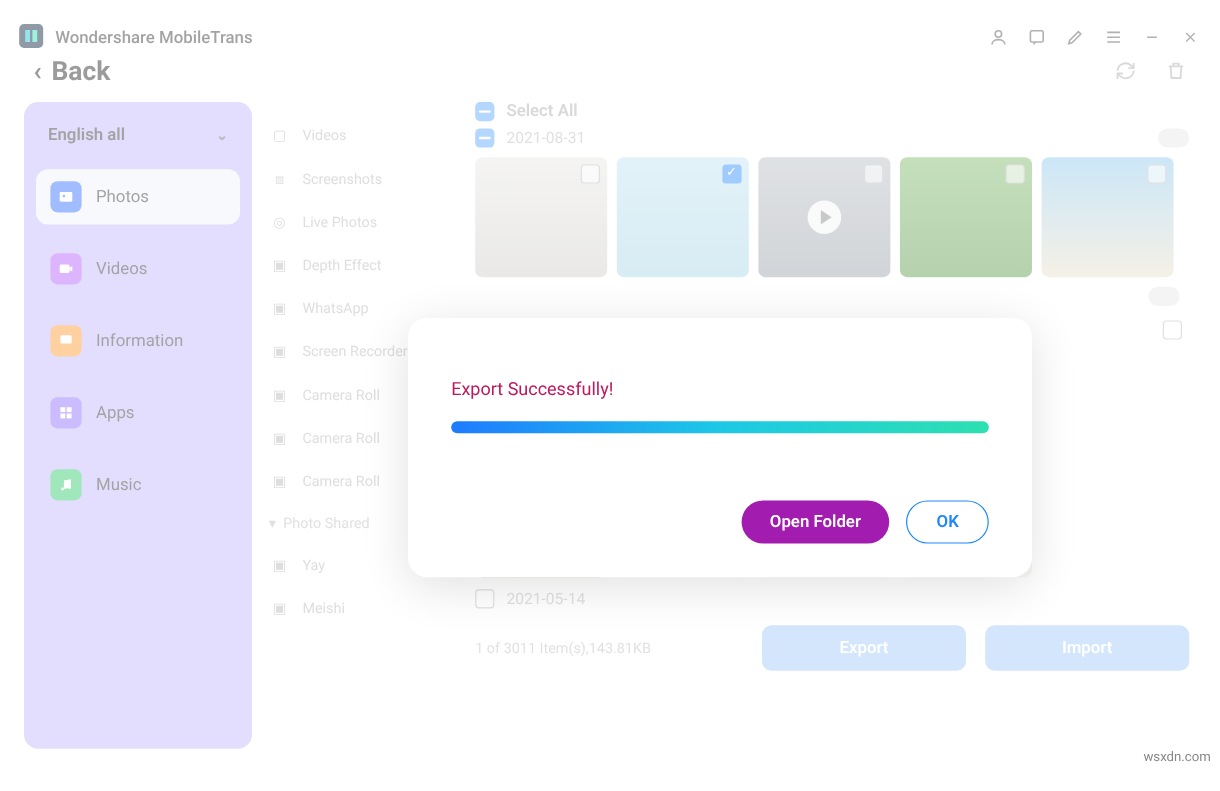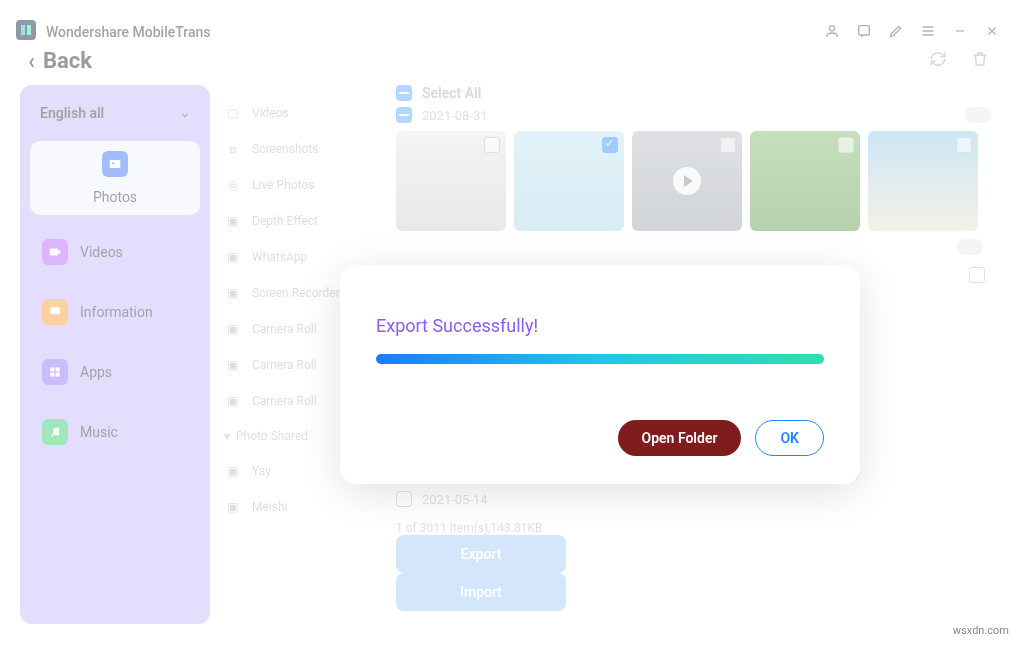--- a/index.html
+++ b/index.html
@@ -19,21 +19,21 @@
 .back-btn .chev { font-size:22px; }
 .backrow-actions { margin-left:auto; display:flex; gap:24px; color:#888; }
 .backrow-actions span { cursor:pointer; }
 
 
 .main { display:flex; padding:0 20px 20px; gap:0; height:calc(100% - 100px); }
 .sidebar-left { width:190px; background:#c4b5fd; border-radius:12px; padding:14px 10px; }
 .dropdown { display:flex; justify-content:space-between; align-items:center; padding:6px 10px; font-size:14px; font-weight:600; color:#333; cursor:pointer; }
 .dropdown .chev { font-size:12px; color:#666; }
 .nav-item { display:flex; align-items:center; gap:12px; padding:10px 12px; border-radius:10px; margin-top:14px; font-size:14px; color:#333; cursor:pointer; }
-.nav-item.active { background:#eef2fb;flex-direction:column; }
+.nav-item.active { background:#eef2fb; }
 .nav-icon { width:26px; height:26px; border-radius:6px; display:flex; align-items:center; justify-content:center; }
 .nav-icon svg { width:14px; height:14px; fill:#fff; }
 
 .sidebar-mid { width:180px; padding:10px 6px; }
 .mid-item { display:flex; align-items:center; gap:10px; padding:9px 8px; font-size:12px; color:#b5b5b5; cursor:pointer; }
 .mid-item .ico { width:18px; height:18px; display:flex; align-items:center; justify-content:center; }
 .mid-shared-hdr { display:flex; align-items:center; gap:6px; padding:10px 8px; font-size:12px; color:#bbb; }
 
 .content { flex:1; padding:0 6px; position:relative; overflow:hidden; }
 .selectall-row { display:flex; align-items:center; gap:10px; color:#aaa; font-size:14px; font-weight:600; }
@@ -45,36 +45,36 @@
 .thumb { width:110px; height:100px; border-radius:6px; background:#ddd; position:relative; overflow:hidden; }
 .thumb .tcheck { position:absolute; top:6px; right:6px; width:16px; height:16px; border:1.5px solid #bbb; border-radius:3px; background:rgba(255,255,255,.6); }
 .thumb .tcheck.checked { background:#2d8cff; border-color:#2d8cff; }
 .thumb .tcheck.checked::after { content:"✓"; color:#fff; font-size:11px; position:absolute; left:2px; top:-1px; }
 .thumb .play { position:absolute; left:50%; top:50%; transform:translate(-50%,-50%); width:28px; height:28px; border-radius:50%; background:rgba(255,255,255,.85); display:flex; align-items:center; justify-content:center; }
 .thumb .play::after { content:""; border-left:9px solid #888; border-top:6px solid transparent; border-bottom:6px solid transparent; margin-left:3px; }
 
 .date-row2 { display:flex; align-items:center; gap:10px; margin-top:10px; color:#bbb; font-size:13px; }
 .check-empty { width:16px; height:16px; border:1.5px solid #bbb; border-radius:3px; }
 
-.footer { margin-top:14px; display:flex; gap:0; color:#bbb; font-size:12px;flex-direction:column; }
+.footer { margin-top:14px; display:flex; align-items:center; gap:16px; color:#bbb; font-size:12px; }
 .footer .btn { margin-left:0; width:170px; height:38px; border-radius:8px; display:flex; align-items:center; justify-content:center; color:#fff; font-size:14px; font-weight:600; }
 .footer .spacer { flex:1; }
 .btn-import { background:#9ec7f5; }
 .btn-export { background:#9ec7f5; }
 
 
 .dim { position:absolute; inset:0; background:rgba(255,255,255,.55); pointer-events:none; z-index:5; }
 
 
 .dialog { position:absolute; left:340px; top:265px; width:520px; background:#fff; border-radius:16px; box-shadow:0 8px 40px rgba(0,0,0,.12); padding:50px 36px 28px; z-index:10; }
-.dialog-title { font-size:18px; color:#8b5cf6; margin-bottom:18px; }
+.dialog-title { font-size:15px; color:#be185d; margin-bottom:18px; }
 .progress { height:10px; border-radius:6px; background:linear-gradient(90deg,#1e7bff 0%,#1ec8e6 50%,#2de0b0 100%); }
 .dialog-actions { display:flex; justify-content:flex-end; gap:14px; margin-top:56px; }
 .dlg-btn { height:36px; padding:0 24px; border-radius:18px; font-size:14px; font-weight:600; display:flex; align-items:center; cursor:pointer; }
-.dlg-open { background:#7f1d1d; color:#fff;justify-content:flex-end; }
+.dlg-open { background:#a21caf; color:#fff;justify-content:flex-end; }
 .dlg-ok { border:1.5px solid #1e87ff; color:#1e87ff; background:#fff; }
 
 .watermark { position:absolute; right:8px; bottom:22px; font-size:11px; color:#888; z-index:20; }
 
 
 .th-person { background:linear-gradient(#e8e7e5,#cfcdc9); }
 .th-flowers { background:linear-gradient(#bfe3f0,#a8d5e6); }
 .th-vid1 { background:linear-gradient(#b8bdc4,#9aa0a8); }
 .th-green { background:linear-gradient(#7fb96a,#5c9a4a); }
 .th-beach { background:linear-gradient(#8ec9ee,#e8dfc8); }

